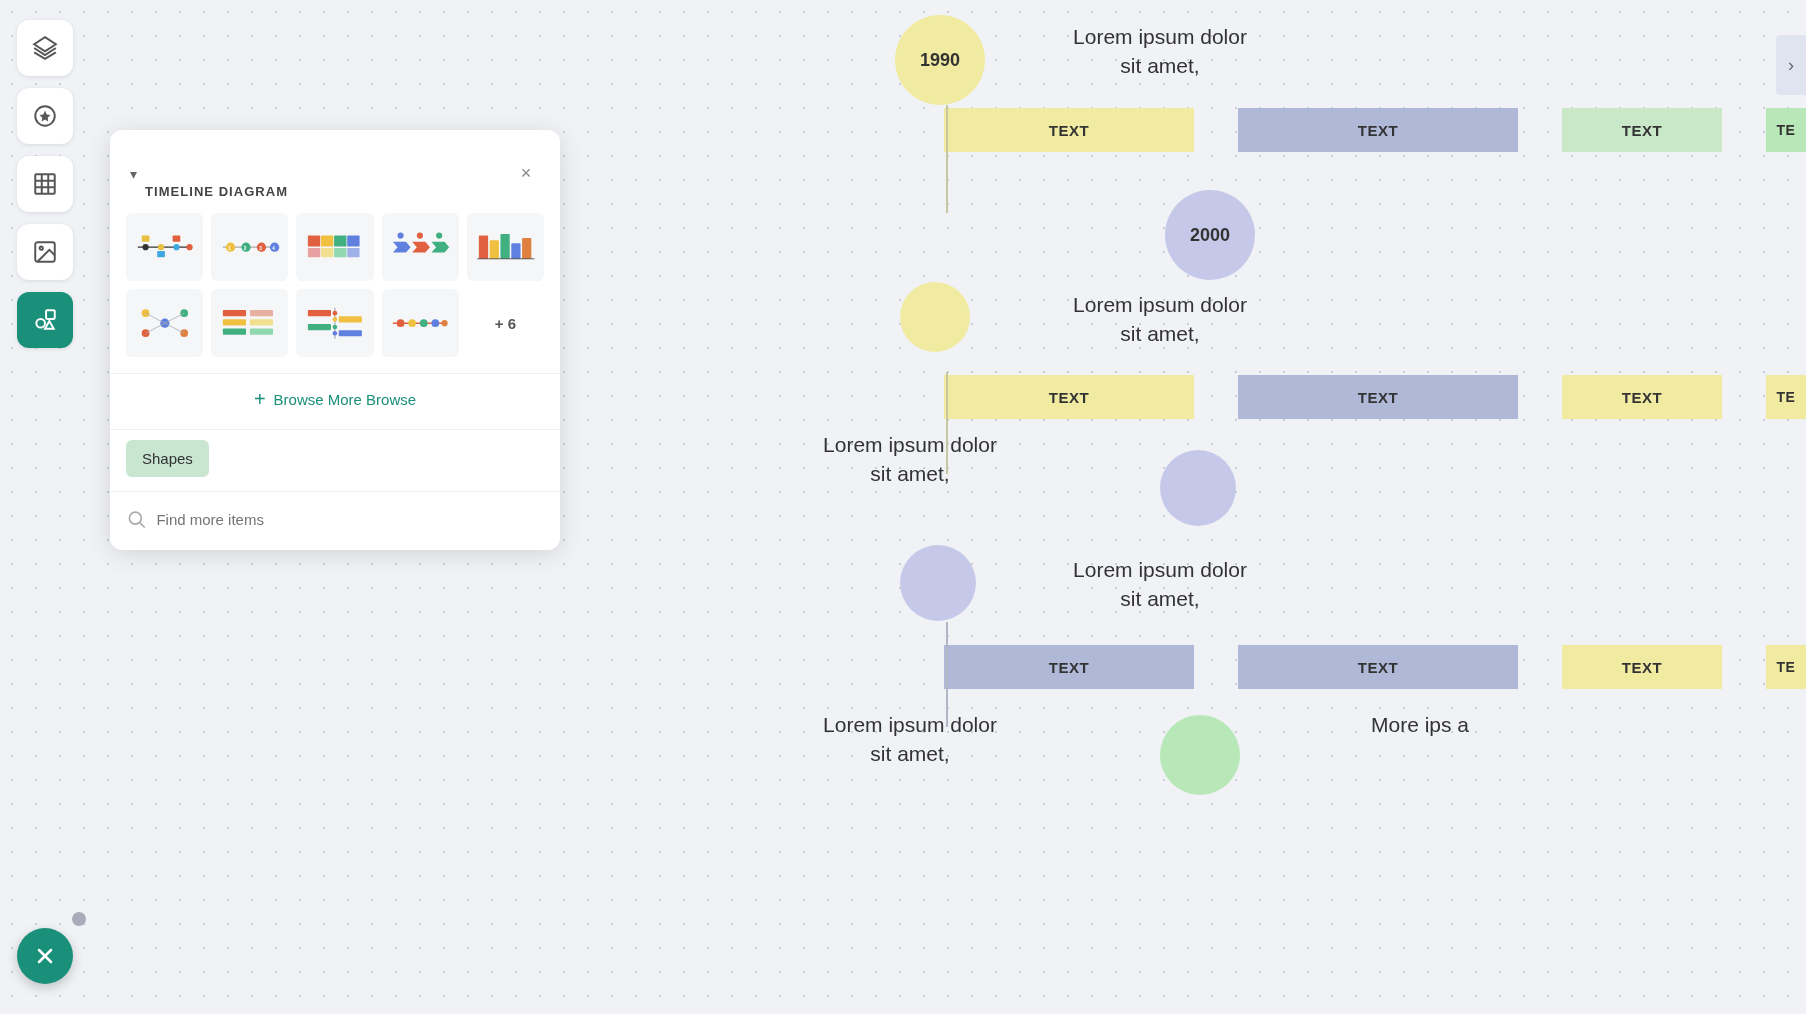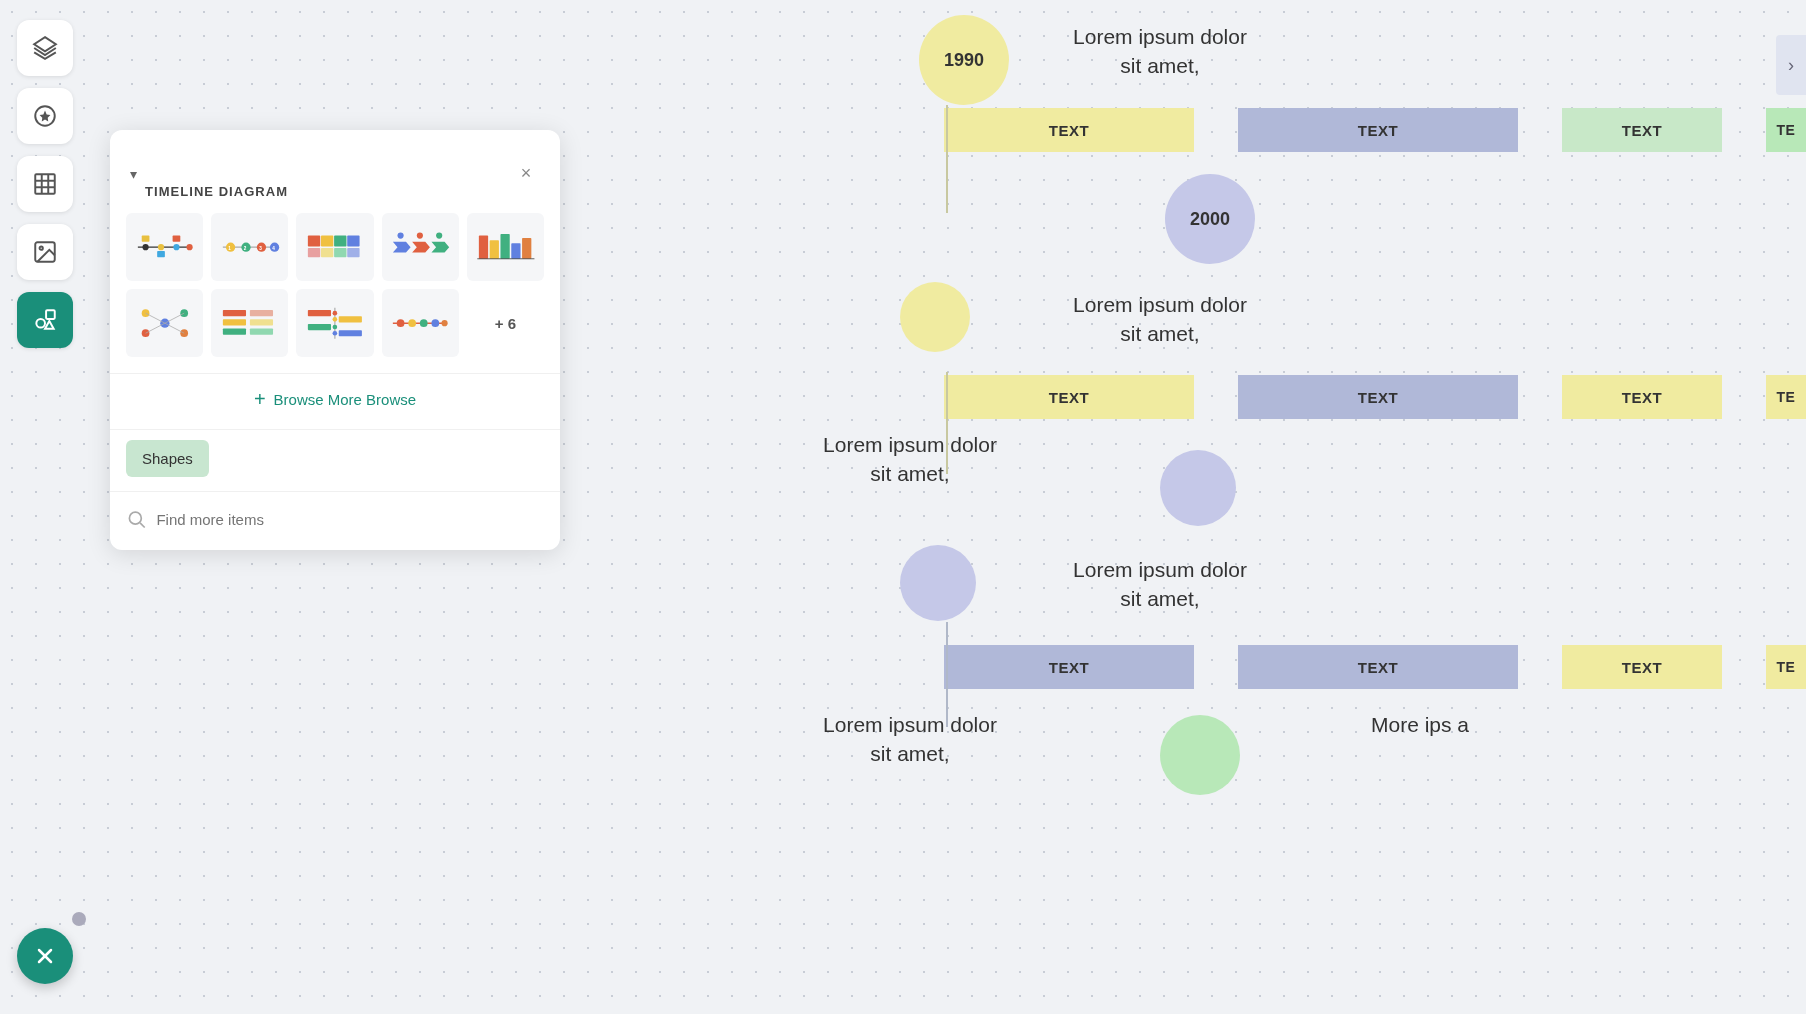--- a/index.html
+++ b/index.html
@@ -265,31 +265,31 @@
       position: absolute;
       border-radius: 50%;
       display: flex;
       align-items: center;
       justify-content: center;
       font-size: 18px;
       font-weight: 600;
     }
 
     .year-1990 {
-      left: 239px;
+      left: 215px;
       top: 15px;
       width: 90px;
       height: 90px;
       background: #f0eba0;
       color: #333;
     }
 
     .year-2000 {
       left: 485px;
-      top: 174px;
+      top: 190px;
       width: 90px;
       height: 90px;
       background: #c5c8e8;
       color: #333;
     }
 
     .lorem-text {
       position: absolute;
       font-size: 21px;
       color: #333;

